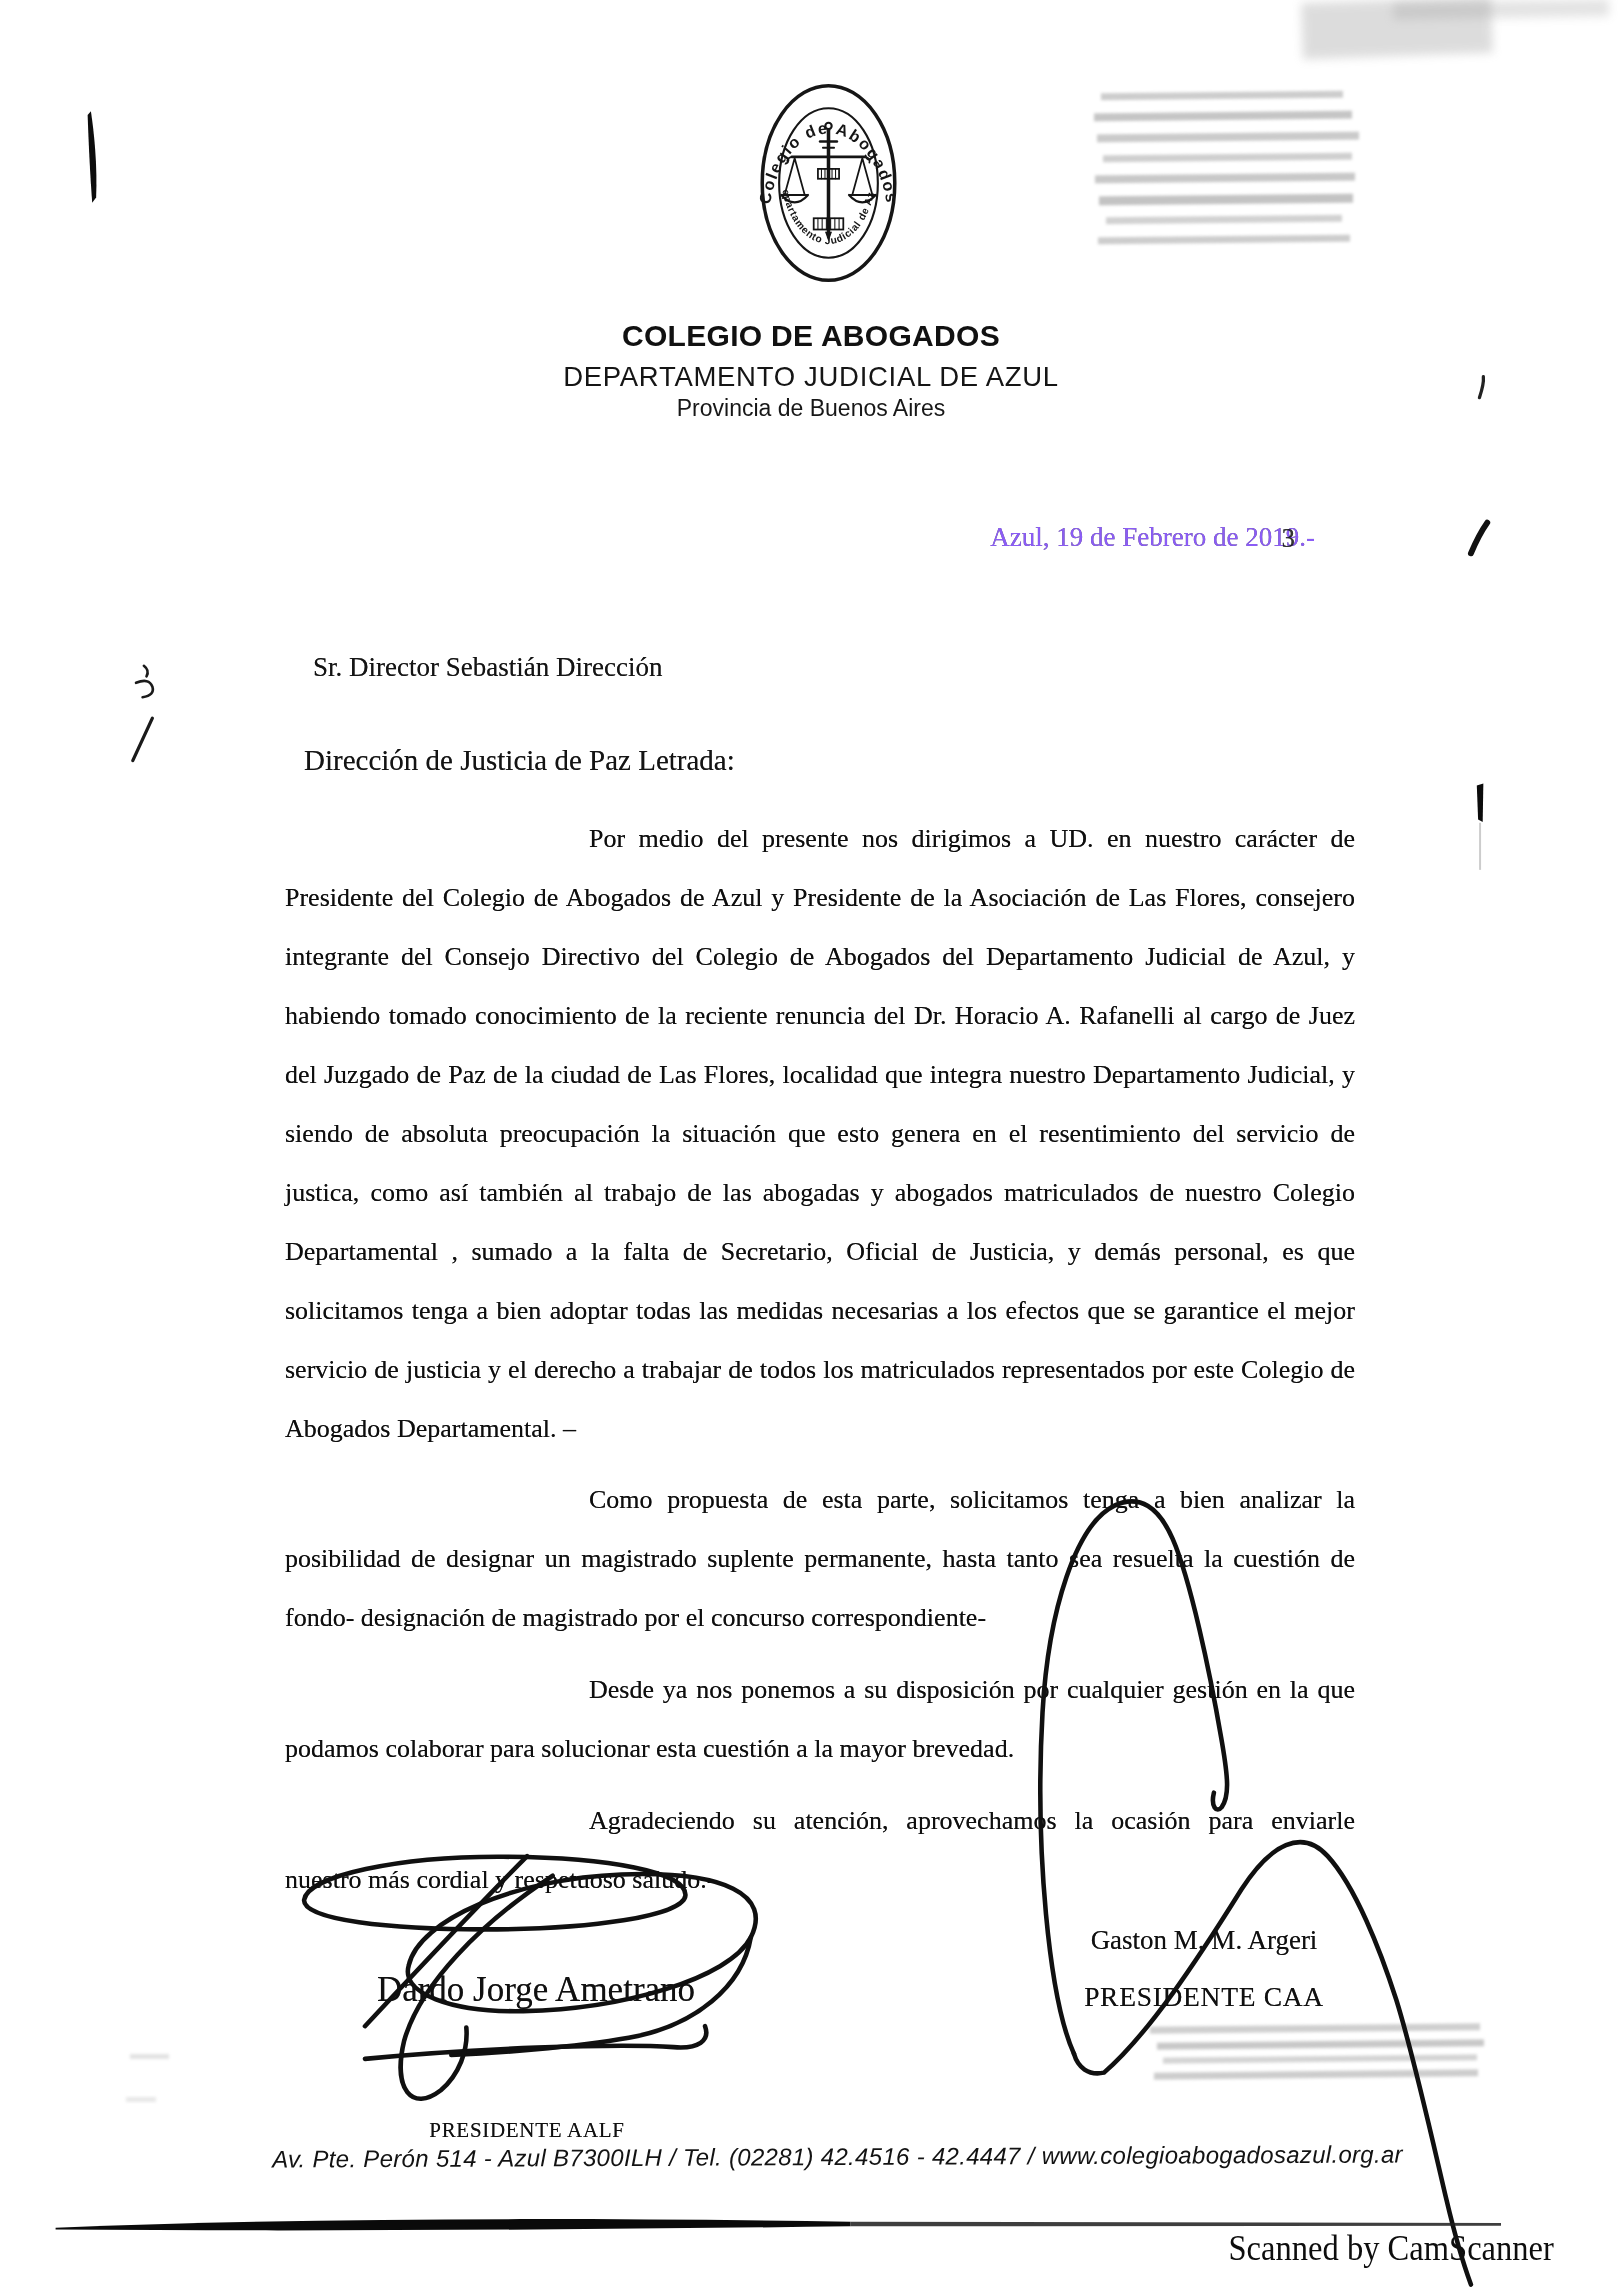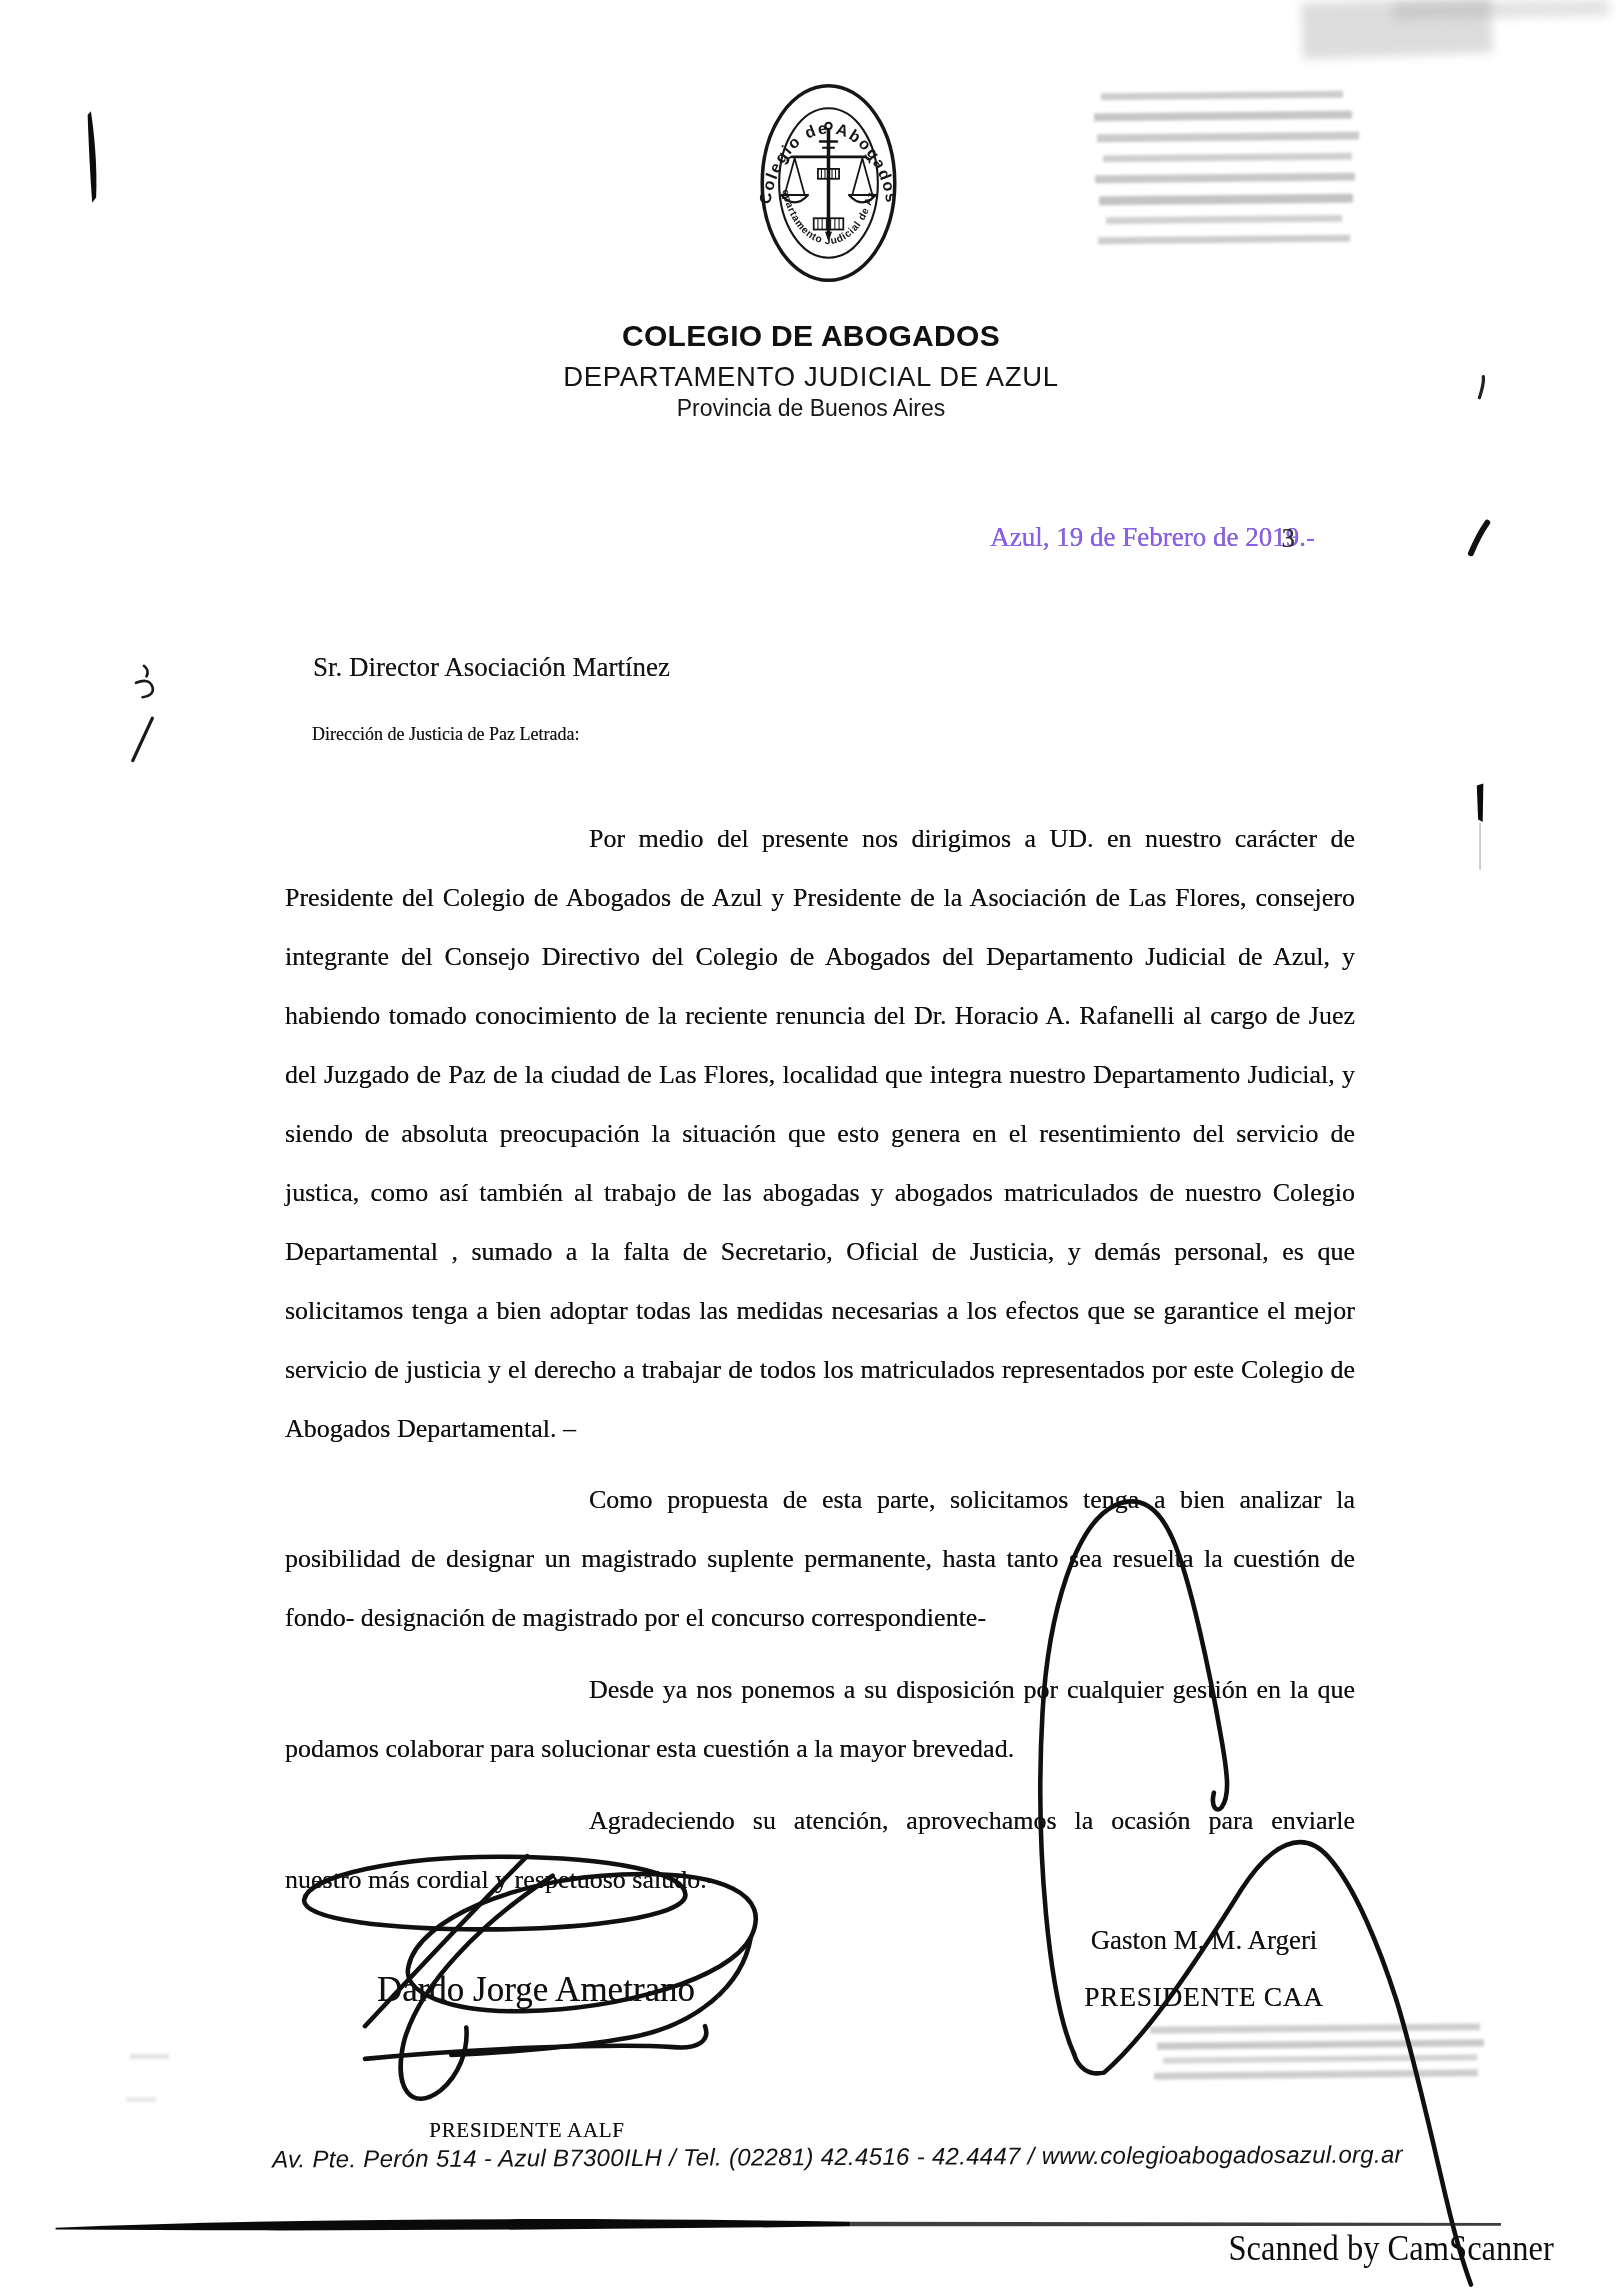--- a/index.html
+++ b/index.html
@@ -29,21 +29,21 @@
   
   .dateline{
     right:307px;top:522px;font-size:27px;color:#8b5cf6;
     text-shadow:0 0 0.4px rgba(0,0,0,.65);
   }
   .overstrike{
     right:327px;top:523px;font-size:27px;color:#101010;opacity:.85;
     text-shadow:0 0 0.4px rgba(0,0,0,.6);
   }
   .addr1{left:313px;top:652px;font-size:27px;text-shadow:0 0 0.4px rgba(0,0,0,.6);}
-  .addr2{left:304px;top:724px;font-size:18px;text-shadow:0 0 0.4px rgba(0,0,0,.6);margin-left:8px;}
+  .addr2{left:304px;top:744px;font-size:29px;text-shadow:0 0 0.4px rgba(0,0,0,.6);}
   .body{
     left:273px;top:797px;width:1094px;
     font-size:26px;line-height:59px;text-align:justify;
     text-shadow:0 0 0.5px rgba(0,0,0,.65);color:#0e0e0e;
   }
   .body p{margin:12px;text-indent:304px;}
   .body p.sp{margin-top:13px;}
   
   .sig-name-left{left:366px;top:1970px;width:340px;text-align:center;font-size:35px;}
   .sig-title-left{left:357px;top:2118px;width:340px;text-align:center;font-size:21px;letter-spacing:0.7px;}
@@ -127,21 +127,21 @@
     </g>
   </svg>
 
   <div class="abs org-name">COLEGIO DE ABOGADOS</div>
   <div class="abs org-dept">DEPARTAMENTO JUDICIAL DE AZUL</div>
   <div class="abs org-region">Provincia de Buenos Aires</div>
 
   <div class="abs dateline">Azul, 19 de Febrero de 2019.-</div>
   <div class="abs overstrike">3</div>
 
-  <div class="abs addr1">Sr. Director Asociación Martínez</div>
+  <div class="abs addr1">Sr. Director Sebastián Dirección</div>
   <div class="abs addr2">Dirección de Justicia de Paz Letrada:</div>
 
   <div class="abs body">
     <p>Por medio del presente nos dirigimos a UD. en nuestro carácter de Presidente del Colegio de Abogados de Azul y Presidente de la Asociación de Las Flores, consejero integrante del Consejo Directivo del Colegio de Abogados del Departamento Judicial de Azul, y habiendo tomado conocimiento de la reciente renuncia del Dr. Horacio A. Rafanelli al cargo de Juez del Juzgado de Paz de la ciudad de Las Flores, localidad que integra nuestro Departamento Judicial, y siendo de absoluta preocupación la situación que esto genera en el resentimiento del servicio de justica, como así también al trabajo de las abogadas y abogados matriculados de nuestro Colegio Departamental , sumado a la falta de Secretario, Oficial de Justicia, y demás personal, es que solicitamos tenga a bien adoptar todas las medidas necesarias a los efectos que se garantice el mejor servicio de justicia y el derecho a trabajar de todos los matriculados representados por este Colegio de Abogados Departamental. –</p>
     <p>Como propuesta de esta parte, solicitamos tenga a bien analizar la posibilidad de designar un magistrado suplente permanente, hasta tanto sea resuelta la cuestión de fondo- designación de magistrado por el concurso correspondiente-</p>
     <p class="sp">Desde ya nos ponemos a su disposición por cualquier gestión en la que podamos colaborar para solucionar esta cuestión a la mayor brevedad.</p>
     <p class="sp">Agradeciendo su atención, aprovechamos la ocasión para enviarle nuestro más cordial y respetuoso saludo.-</p>
   </div>
 
   <div class="abs sig-name-left sig-text">Dardo Jorge Ametrano</div>

